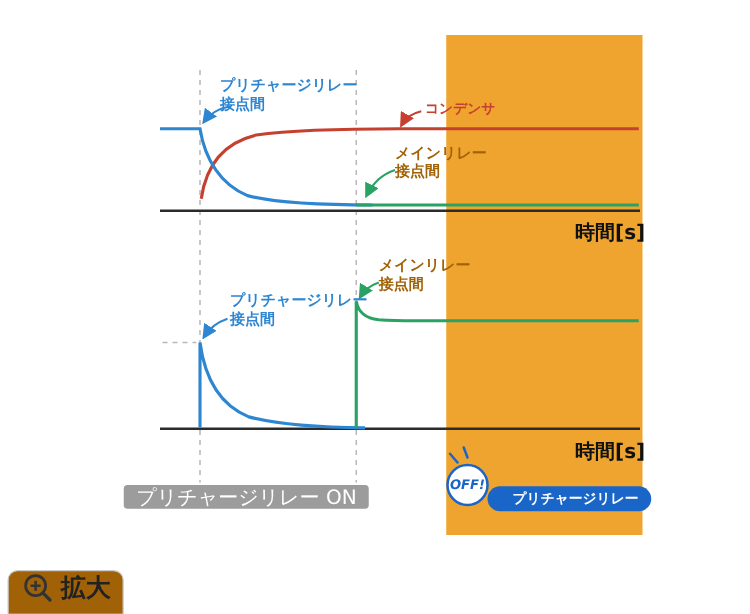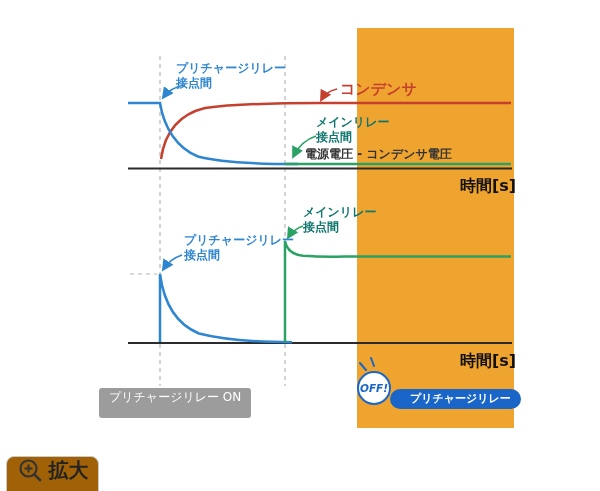--- a/index.html
+++ b/index.html
@@ -9,33 +9,33 @@
     font-family:"DejaVu Sans","Liberation Sans",sans-serif;
   }
   .figure { position:relative; width:600px; height:491px; background:#fff;margin-top:28px; }
   svg.diagram { position:absolute; left:0; top:0; }
 
   .lbl {
     position:absolute; white-space:pre-line;
     font-weight:600; font-size:12px; line-height:1.22;
   }
   .lbl.blue  { color:#2e86d1; }
-  .lbl.red   { color:#c6402f; font-size:15px; font-weight:bold; }
-  .lbl.green { color:#0f766e; }
+  .lbl.red   { color:#c6402f; font-size:11px; font-weight:bold; }
+  .lbl.green { color:#a16207; }
   .lbl.dark  { color:#333; white-space:nowrap; }
 
   .axis-lbl {
     position:absolute; font-weight:bold; font-size:16px; color:#111;
     white-space:nowrap;
   }
 
   .badge {
-    position:absolute; height:30px; line-height:19px;
+    position:absolute; height:19px; line-height:19px;
     border-radius:3px; background:#9c9c9c; color:#fff;
-    font-size:12px; padding:0 10px; white-space:nowrap;
+    font-size:16px; padding:0 10px; white-space:nowrap;
   }
   .badge-blue {
     position:absolute; height:20px; line-height:20px;
     border-radius:10px; background:#1a66c8; color:#fff;
     font-weight:bold; font-size:11px; padding:0 10px 0 20px; white-space:nowrap;
   }
   .off-circle {
     position:absolute; width:34px; height:34px; border-radius:50%;
     background:#fff; border:2.5px solid #1a66c8;
     color:#1a66c8; font-weight:bold; font-style:italic; font-size:10.5px;
@@ -91,21 +91,20 @@
     <path d="M182,227 Q170,231 163.5,241" stroke="#2e86d1" stroke-width="1.5" fill="none" marker-end="url(#ab)"></path>
 
     <path d="M366,342 L360,335 M374,338 L371,330" stroke="#1a66c8" stroke-width="2" stroke-linecap="round" fill="none"></path>
   </svg>
 
   <div class="lbl blue" style="left:176px; top:33px;">プリチャージリレー
 接点間</div>
   <div class="lbl red" style="left:340px; top:52px;">コンデンサ</div>
   <div class="lbl green" style="left:316px; top:87px;">メインリレー
 接点間</div>
-  <div class="lbl dark" style="left:305px; top:119px;">電源電圧 - コンデンサ電圧</div>
   <div class="axis-lbl" style="left:460px; top:148px;">時間[s]</div>
 
   <div class="lbl green" style="left:303px; top:177px;">メインリレー
 接点間</div>
   <div class="lbl blue" style="left:184px; top:205px;">プリチャージリレー
 接点間</div>
   <div class="axis-lbl" style="left:460px; top:323px;">時間[s]</div>
 
   <div class="badge" style="left:99px; top:360px;">プリチャージリレー ON</div>
   <div class="badge-blue" style="left:390px; top:361px;">プリチャージリレー</div>

